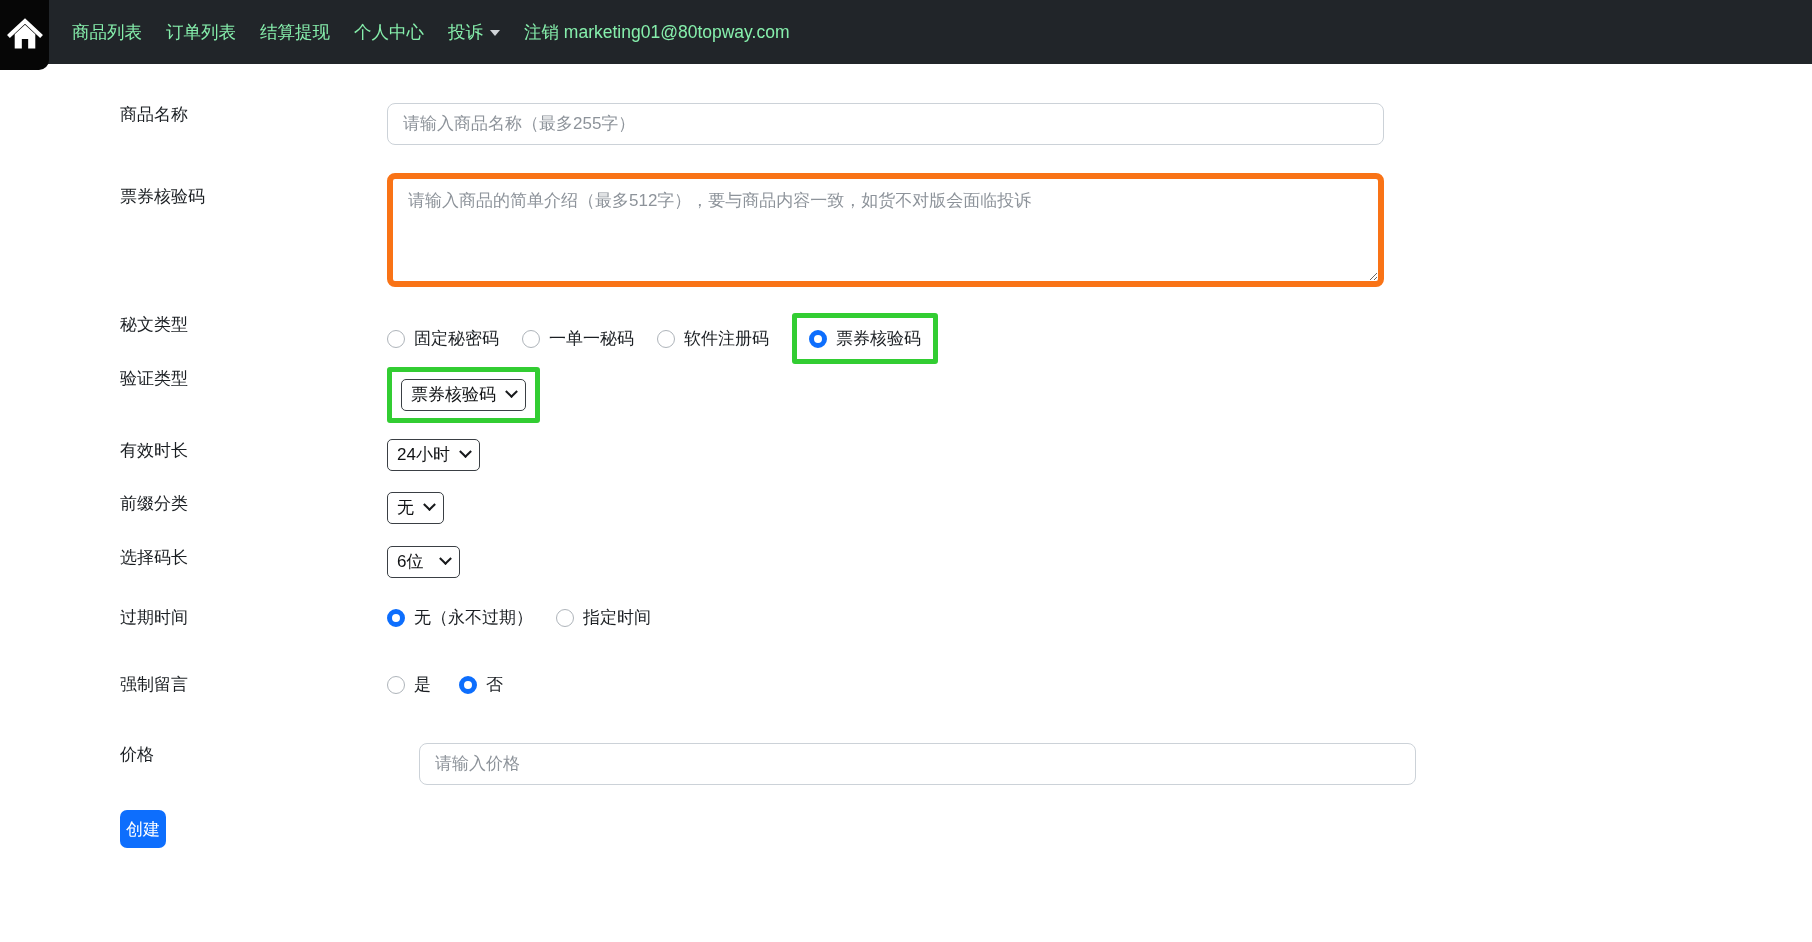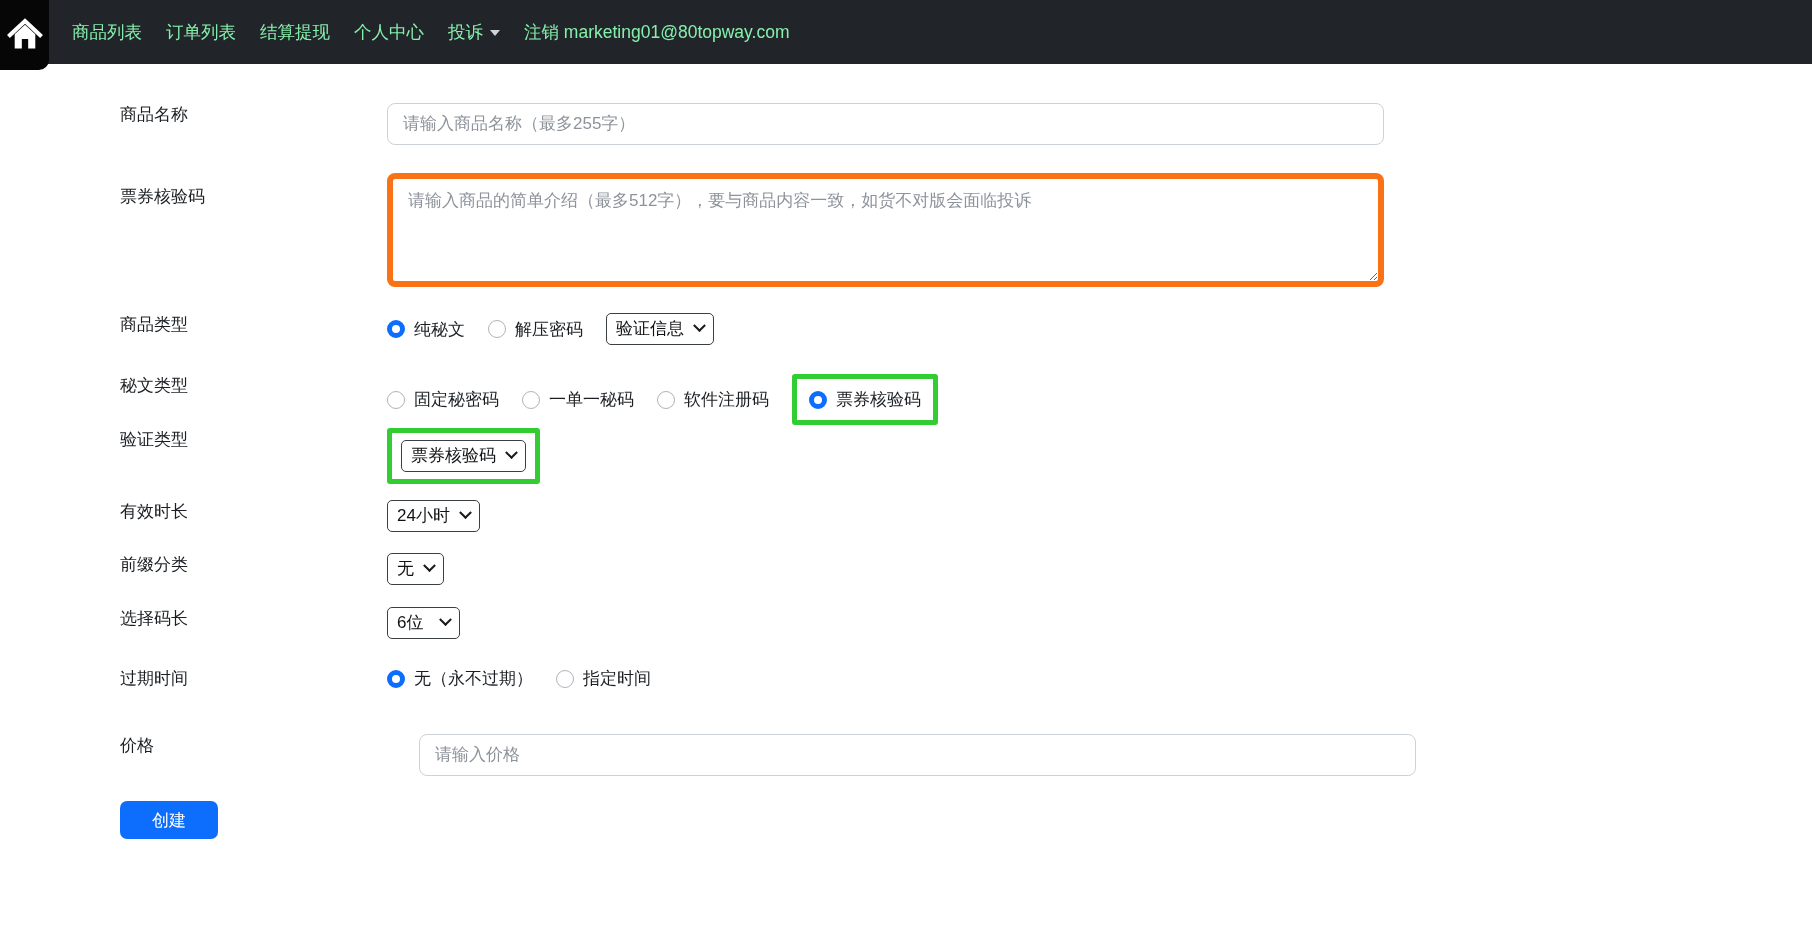--- a/index.html
+++ b/index.html
@@ -46,21 +46,21 @@
     font-size: 17px; color: #101214; cursor: pointer; gap: 11px; white-space: nowrap; }
   .chev { width: 9px; height: 9px; border-right: 2px solid #17191b;
     border-bottom: 2px solid #17191b; transform: rotate(45deg) translate(-2px,-2px); }
 
   .hl-box { display: inline-flex; align-items: center; border: 5px solid #32cd32;
     border-radius: 3px; padding: 9px 12px; }
   .hl-box-select { display: inline-flex; align-items: center; border: 5px solid #32cd32;
     border-radius: 3px; padding: 7px 9px; } .gap23 { display: inline-flex; align-items: center; gap: 23px; }
 
   .create-btn { background: #0d6efd; color: #ffffff; border: none; border-radius: 7px;
-    font-size: 17px; font-family: "Liberation Sans", sans-serif; padding: 8px 32px;
+    font-size: 17px; font-family: "Liberation Sans", sans-serif; padding: 8px 6px;
     height: 38px; cursor: pointer; }
   .total-text { font-size: 17px; color: #17191b; margin-top: 9px; }
 
   
   .r1 { margin-bottom: 28px; }
   .r2 { margin-bottom: 26px; }
   .r3 { margin-bottom: 27px; height: 34px; }
   .r4 { margin-bottom: 3px; }
   .r5 { margin-bottom: 16px; }
   .r6 { margin-bottom: 21px; height: 32px; }
@@ -96,37 +96,20 @@
   <div class="form-row r1">
     <div class="flabel">商品名称</div>
     <input class="text-input" type="text" placeholder="请输入商品名称（最多255字）" style="">
   </div>
 
   <div class="form-row r2 top-align">
     <div class="flabel">票券核验码</div>
     <textarea class="intro-area" placeholder="请输入商品的简单介绍（最多512字），要与商品内容一致，如货不对版会面临投诉" style=""></textarea>
   </div>
 
-  <div class="form-row r3">
-    <div class="flabel">商品类型</div>
-    <div class="gap23">
-      <label class="radio-group">
-        <span class="radio checked"></span>
-        <span>纯秘文</span>
-      </label>
-      <label class="radio-group">
-        <span class="radio"></span>
-        <span>解压密码</span>
-      </label>
-      <span class="select">
-        <span>验证信息</span>
-        <span class="chev"></span>
-      </span>
-    </div>
-  </div>
 
   <div class="form-row r4">
     <div class="flabel">秘文类型</div>
     <div class="gap23">
       <label class="radio-group">
         <span class="radio"></span>
         <span>固定秘密码</span>
       </label>
       <label class="radio-group">
         <span class="radio"></span>
@@ -186,20 +169,33 @@
         <span class="radio checked"></span>
         <span>无（永不过期）</span>
       </label>
       <label class="radio-group">
         <span class="radio"></span>
         <span>指定时间</span>
       </label>
     </div>
   </div>
 
+  <div class="form-row r10">
+    <div class="flabel">强制留言</div>
+    <div class="gap23" style="gap:28px;">
+      <label class="radio-group">
+        <span class="radio"></span>
+        <span>是</span>
+      </label>
+      <label class="radio-group">
+        <span class="radio checked"></span>
+        <span>否</span>
+      </label>
+    </div>
+  </div>
 
   <div class="form-row r11">
     <div class="flabel">价格</div>
     <input class="text-input" type="text" placeholder="请输入价格" style="">
   </div>
 
   <div>
     <button class="create-btn">创建</button>
   </div>
 

